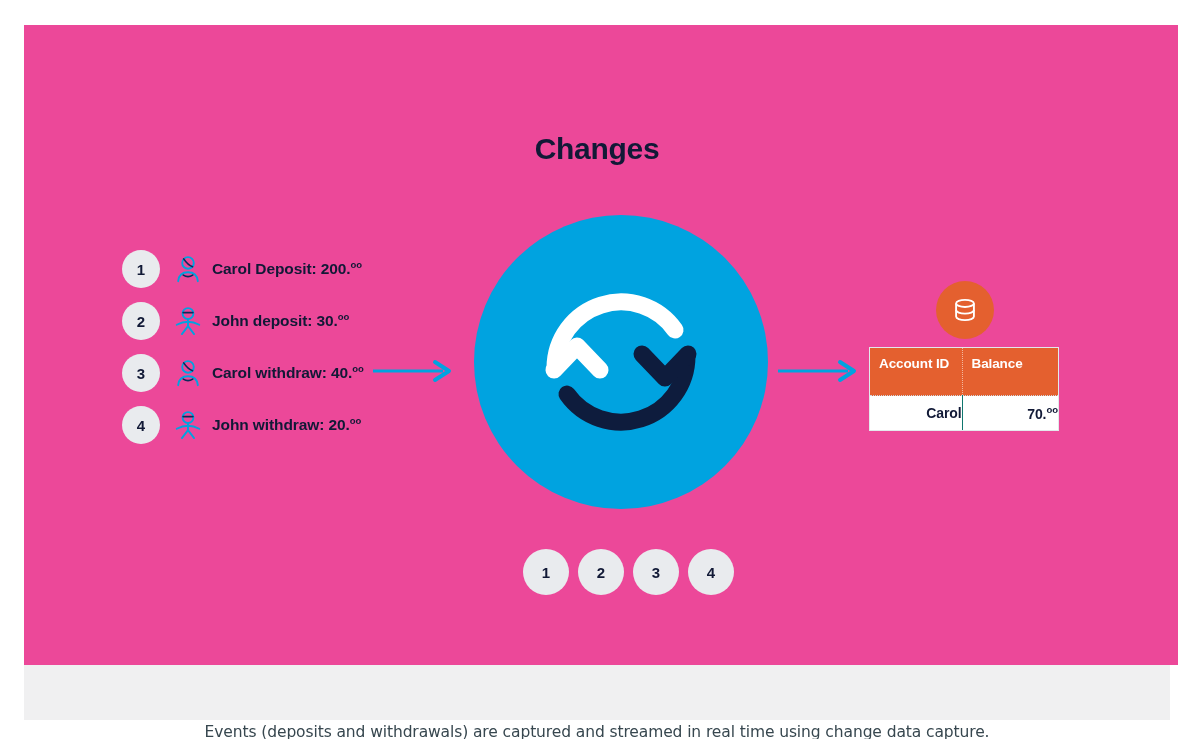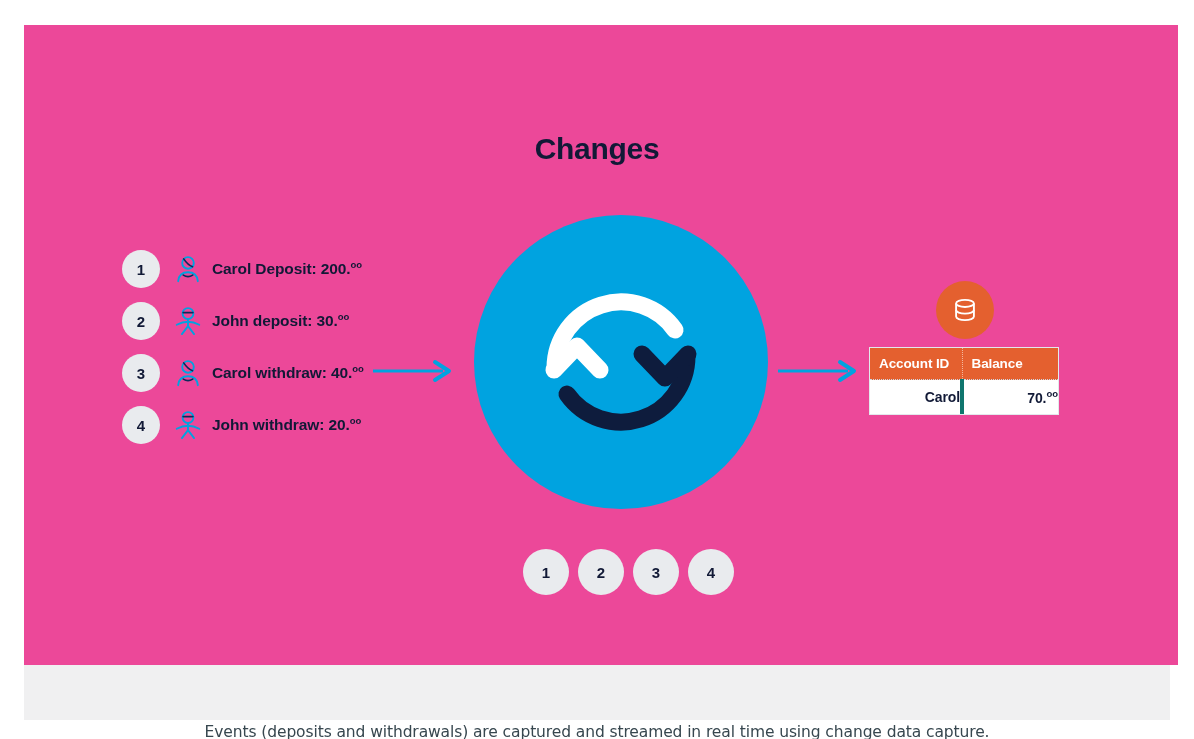--- a/index.html
+++ b/index.html
@@ -183,34 +183,34 @@
     background: #ffffff;
     box-shadow: 0 0 0 1px #e3e8ec;
     table-layout: fixed;
   }
   #balance-table th {
     background: #e4602f;
     color: #ffffff;
     font-size: 13.5px;
     font-weight: bold;
     text-align: left;
-    padding: 8px 0 8px 9px;
+    padding: 8px 0 24px 9px;
     letter-spacing: -0.1px;
   }
   #balance-table th + th { border-left: 1px dotted #f3b79e; }
   #balance-table td {
     color: #111936;
     font-size: 14px;
     font-weight: bold;
     padding: 8px 0 8px 9px;
     border-top: 1px dotted #cfd8e0;
     letter-spacing: -0.1px;
     text-align: right;
   }
-  #balance-table td + td { border-left: 4px solid #0f766e; padding-left: 42px; }
+  #balance-table td + td { border-left: 1px solid #0f766e; padding-left: 42px; }
   #balance-table col.c1 { width: 92px; }
   #balance-table col.c2 { width: 96px; }
 </style>
 </head>
 <body>
 
 <div id="figure-frame">
 
   <div id="figure-canvas">
 

